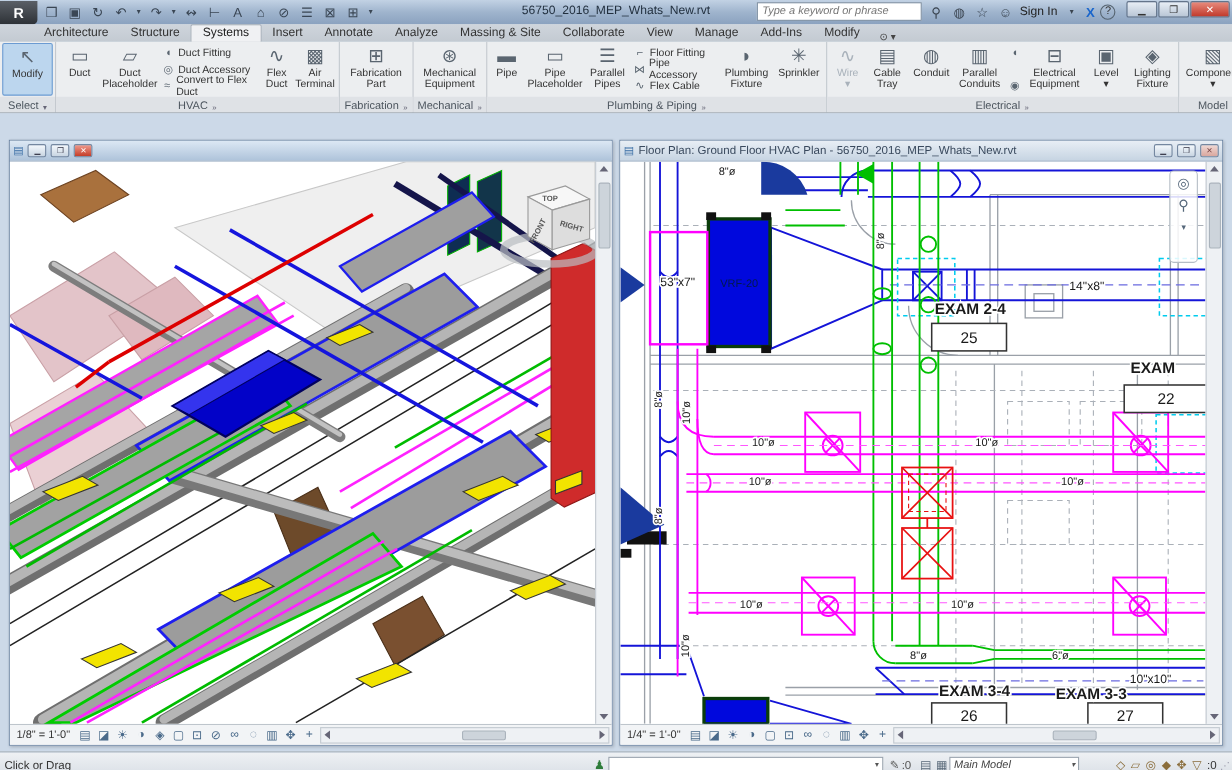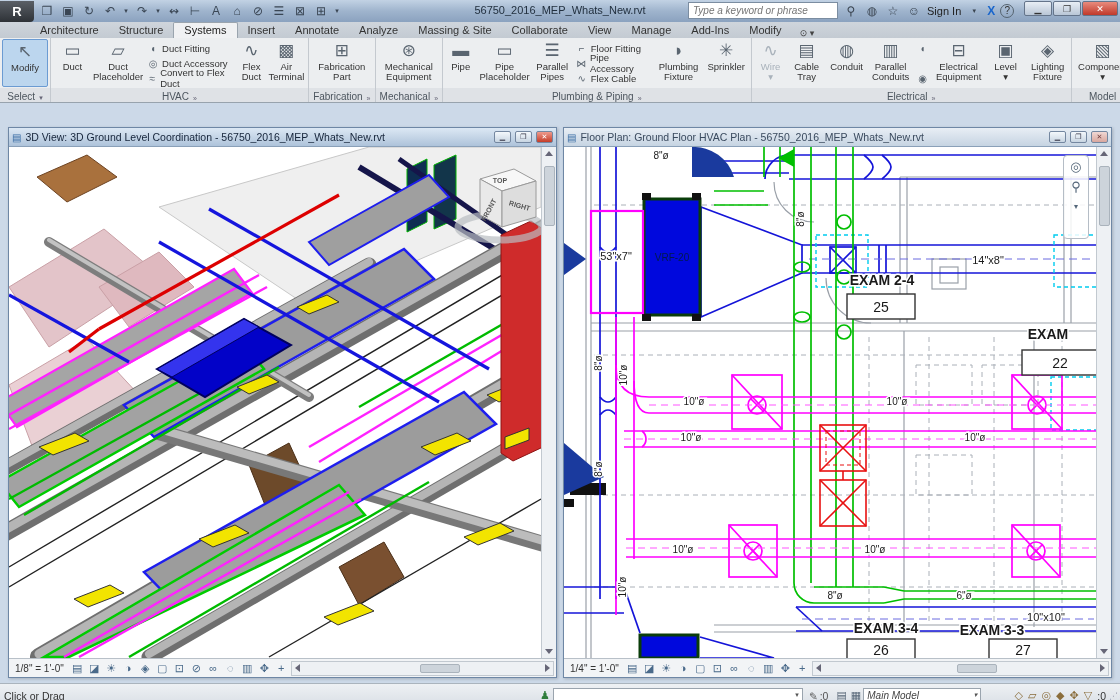--- a/index.html
+++ b/index.html
@@ -362,21 +362,20 @@
         <span>Model</span>
       </div>
     </div>
   </div>
 
 <div class="canvas">
 
   <div class="vp" style="left:8px; top:24px;">
     <div class="vp-title">
       <span class="vicon">▤</span>
-      <span class="vtext">3D View: 3D Ground Level Coordination - 56750_2016_MEP_Whats_New.rvt</span>
       <div class="vwb">▁</div>
       <div class="vwb">❐</div>
       <div class="vwb close">✕</div>
     </div>
     <div class="vp-content">
       <svg id="svg3d" width="532" height="511" viewBox="0 0 532 511" preserveAspectRatio="none">
 
         <polygon points="150,60 360,0 532,0 532,60 300,160" fill="#efefef" stroke="#c8c8c8"></polygon>
         <polygon points="0,140 95,82 150,128 40,200" fill="#e3c4c9" stroke="#c9a0a6"></polygon>
         <polygon points="0,238 78,192 130,248 28,312" fill="#ead0d4" stroke="#c9a0a6"></polygon>

